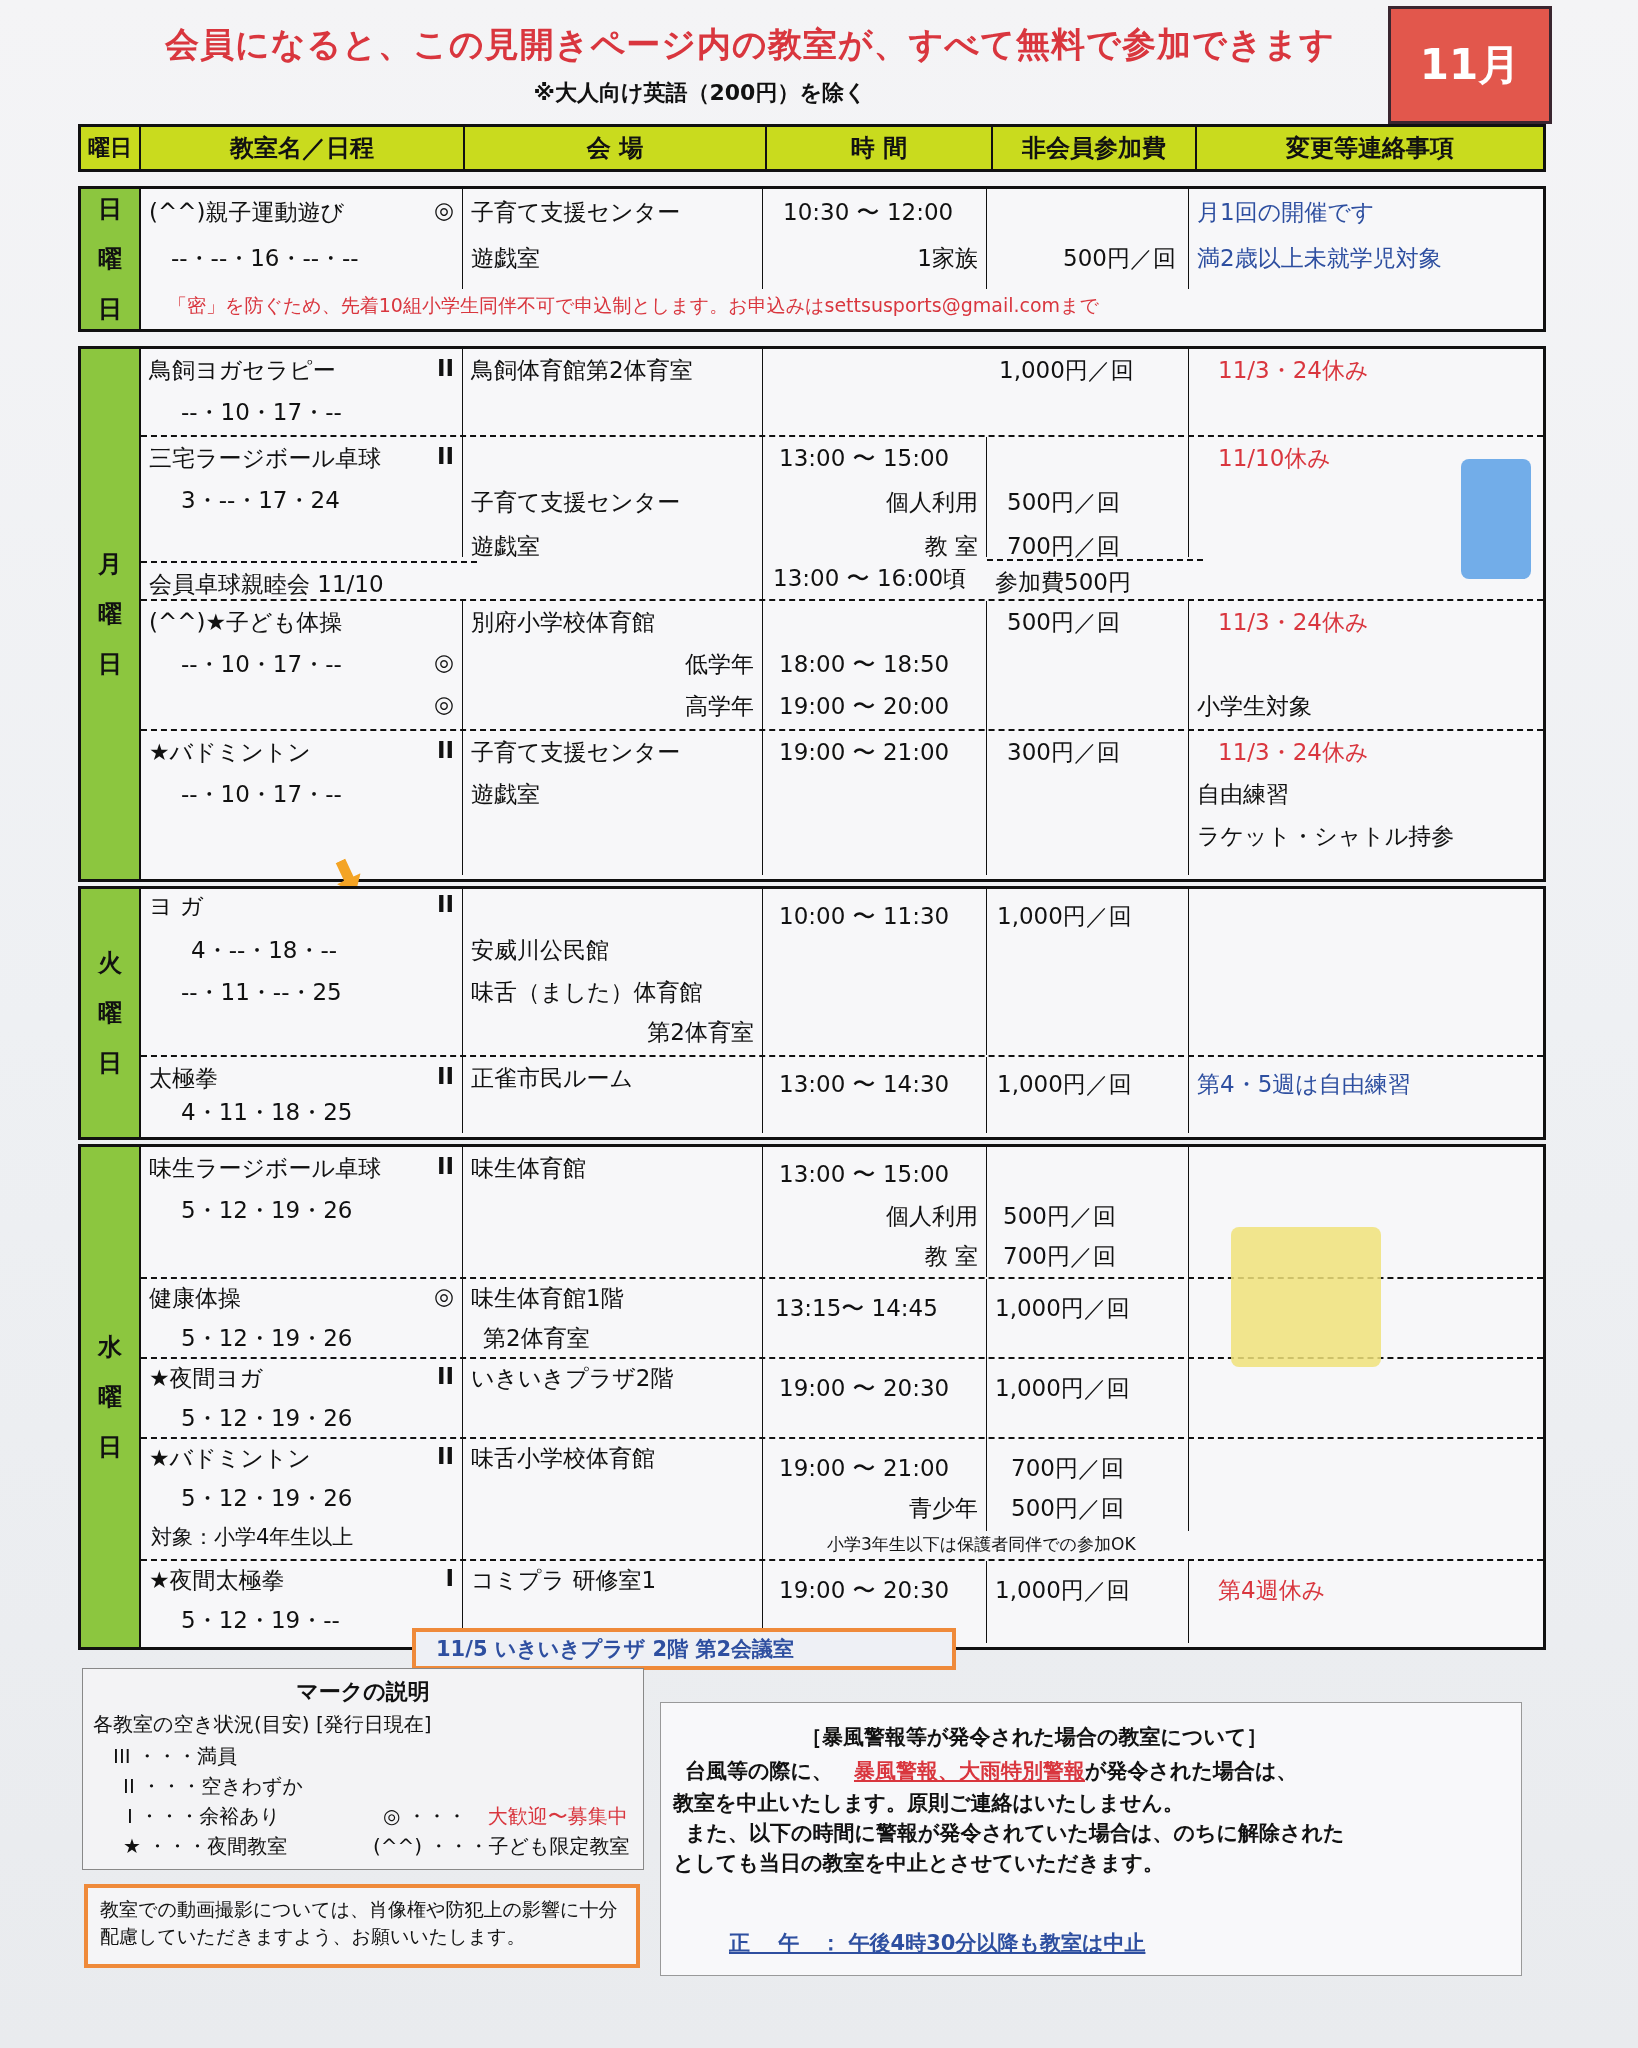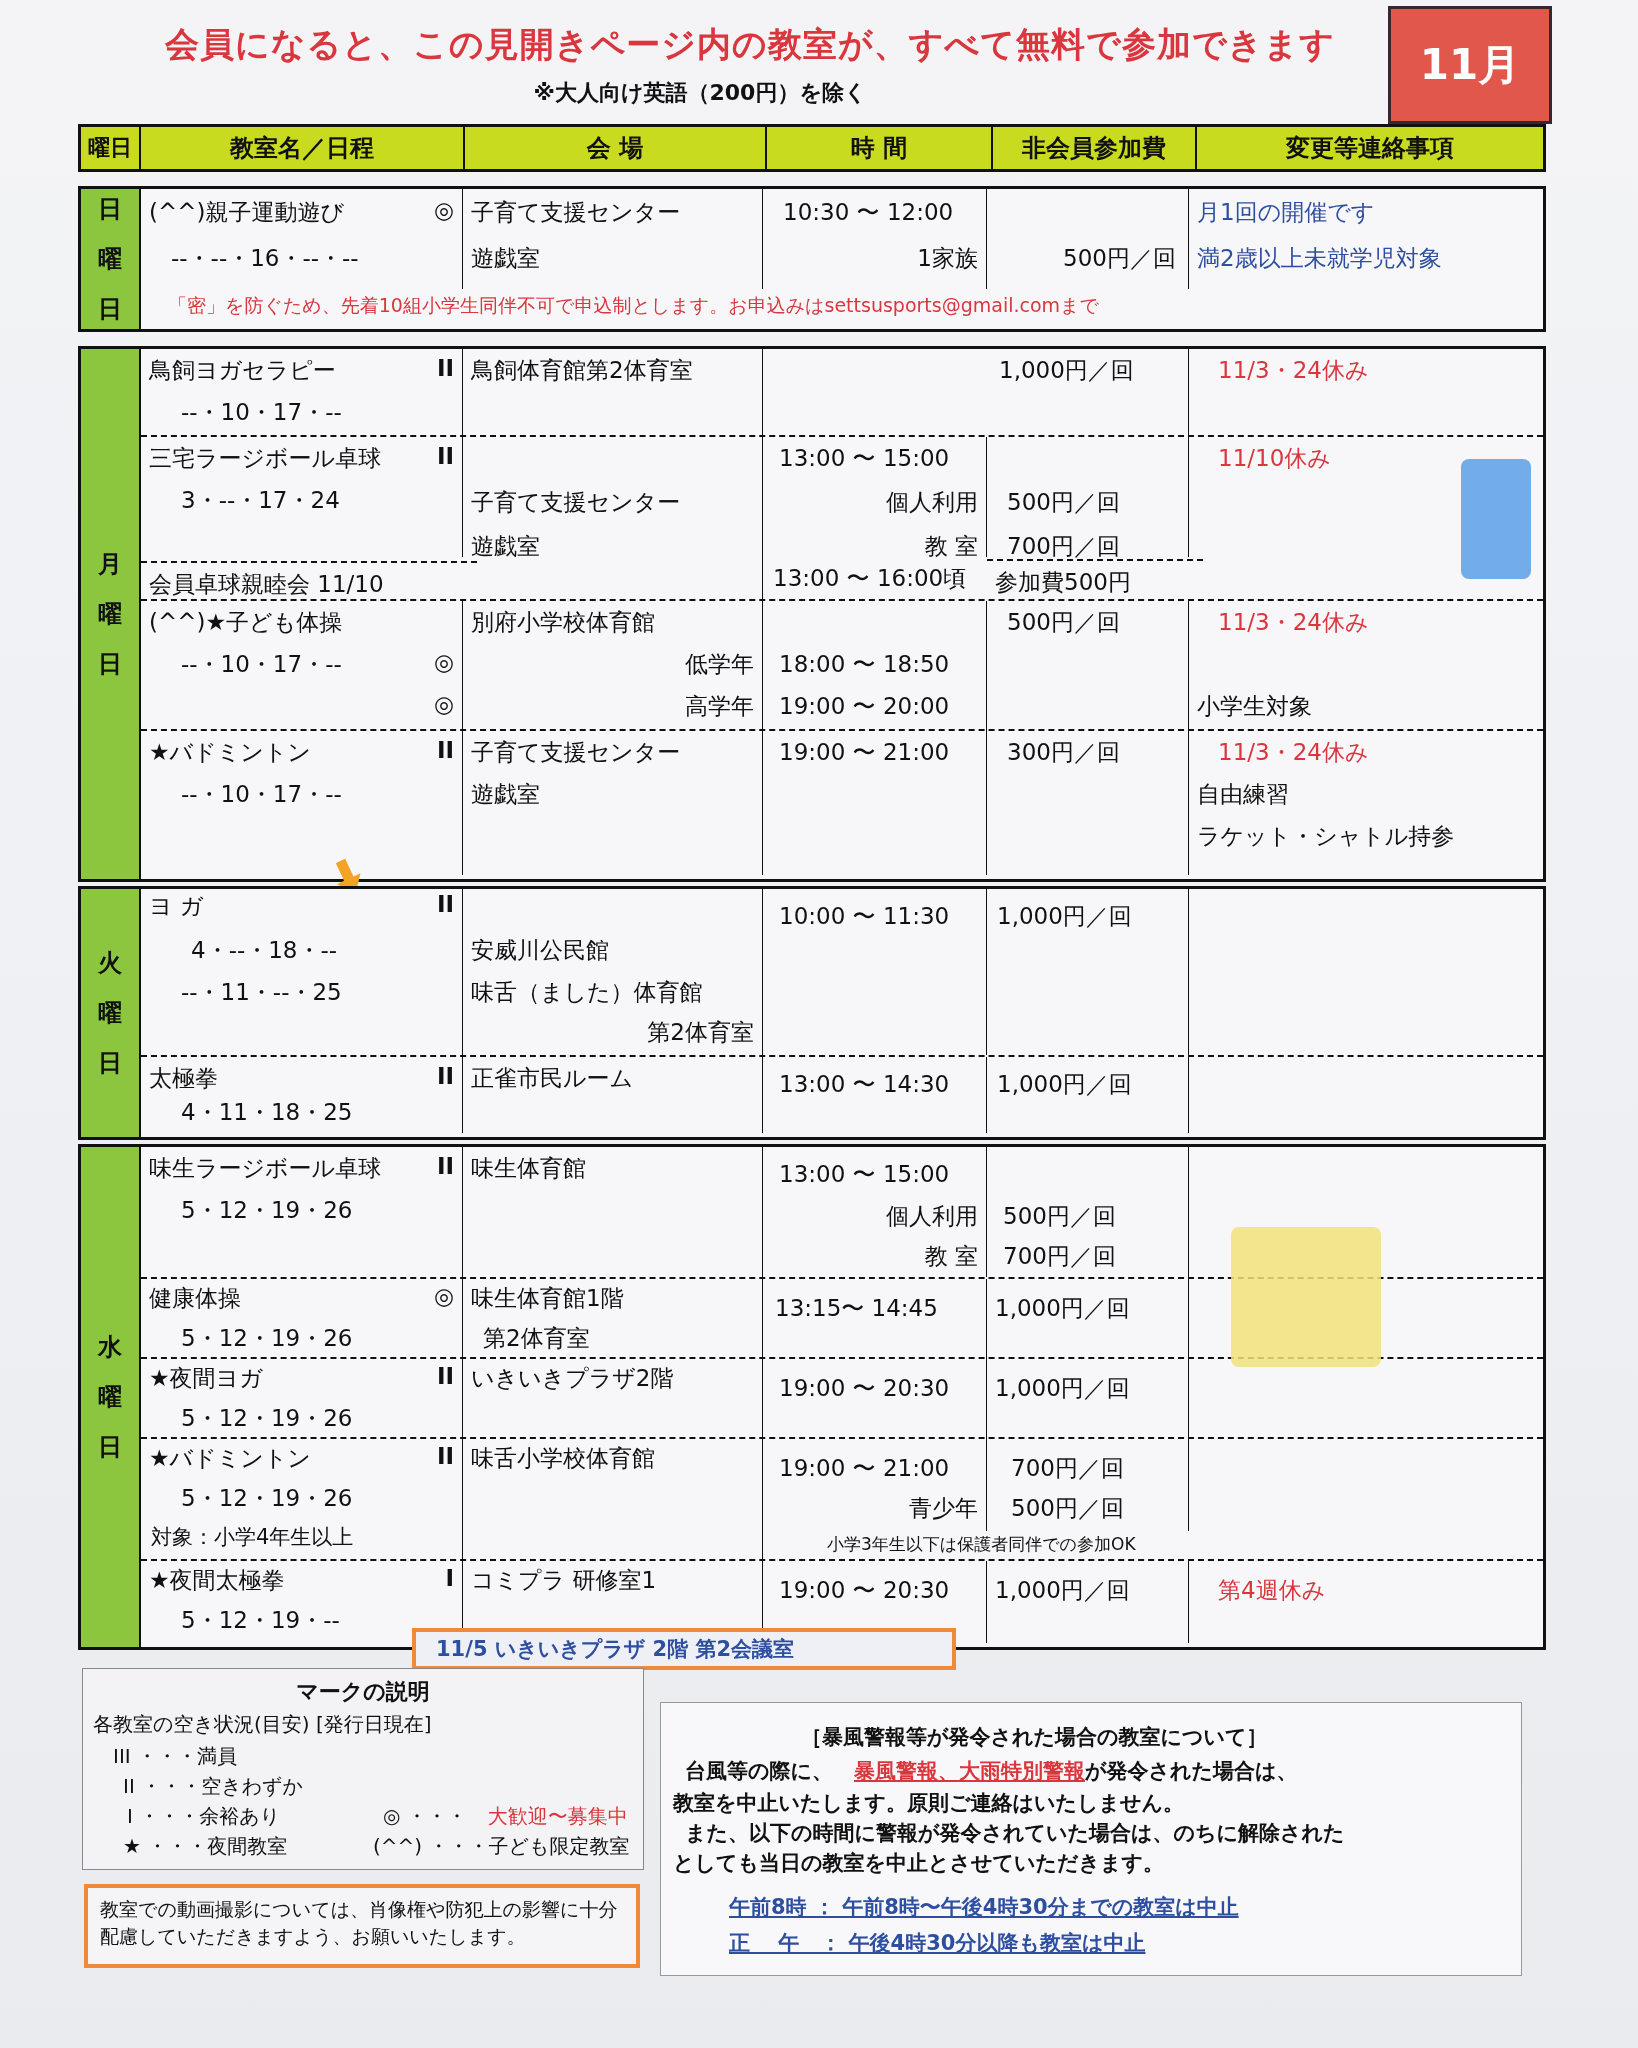--- a/index.html
+++ b/index.html
@@ -243,20 +243,23 @@
         </div>
       <div class="cell c-venue">
           <span class="line" style="top:6px">正雀市民ルーム</span>
         </div>
       <div class="cell c-time">
           <span class="line" style="top:12px;left:16px">13:00 〜 14:30</span>
         </div>
       <div class="cell c-fee">
           <span class="line" style="top:12px;left:10px">1,000円／回</span>
         </div>
+      <div class="cell c-note blue">
+          <span class="line" style="top:12px">第4・5週は自由練習</span>
+        </div>
     </div>
   </div>
 
   <div class="block" style="top:1144px;height:500px">
     <div class="day">
       <span>水</span>
         <span>曜</span>
         <span>日</span>
     </div>
     <div class="row first" style="top:0;height:130px">
@@ -370,16 +373,15 @@
   </div>
 
   <div class="notice">教室での動画撮影については、肖像権や防犯上の影響に十分配慮していただきますよう、お願いいたします。</div>
 
   <div class="storm">
     <div style="left:140px;top:20px">［暴風警報等が発令された場合の教室について］</div>
     <div style="left:24px;top:54px"><span>台風等の際に、</span><span class="red uline">暴風警報、大雨特別警報</span><span>が発令された場合は、</span></div>
     <div style="left:12px;top:86px">教室を中止いたします。原則ご連絡はいたしません。</div>
     <div style="left:24px;top:116px">また、以下の時間に警報が発令されていた場合は、のちに解除された</div>
     <div style="left:12px;top:146px">としても当日の教室を中止とさせていただきます。</div>
-    <div class="blue uline" style="left:68px;top:190px">午前8時 ： 午前8時〜午後4時30分までの教室は中止</div>
     <div class="blue uline" style="left:68px;top:226px">正　 午　： 午後4時30分以降も教室は中止</div>
   </div>
 </div>
 
 </body></html>

